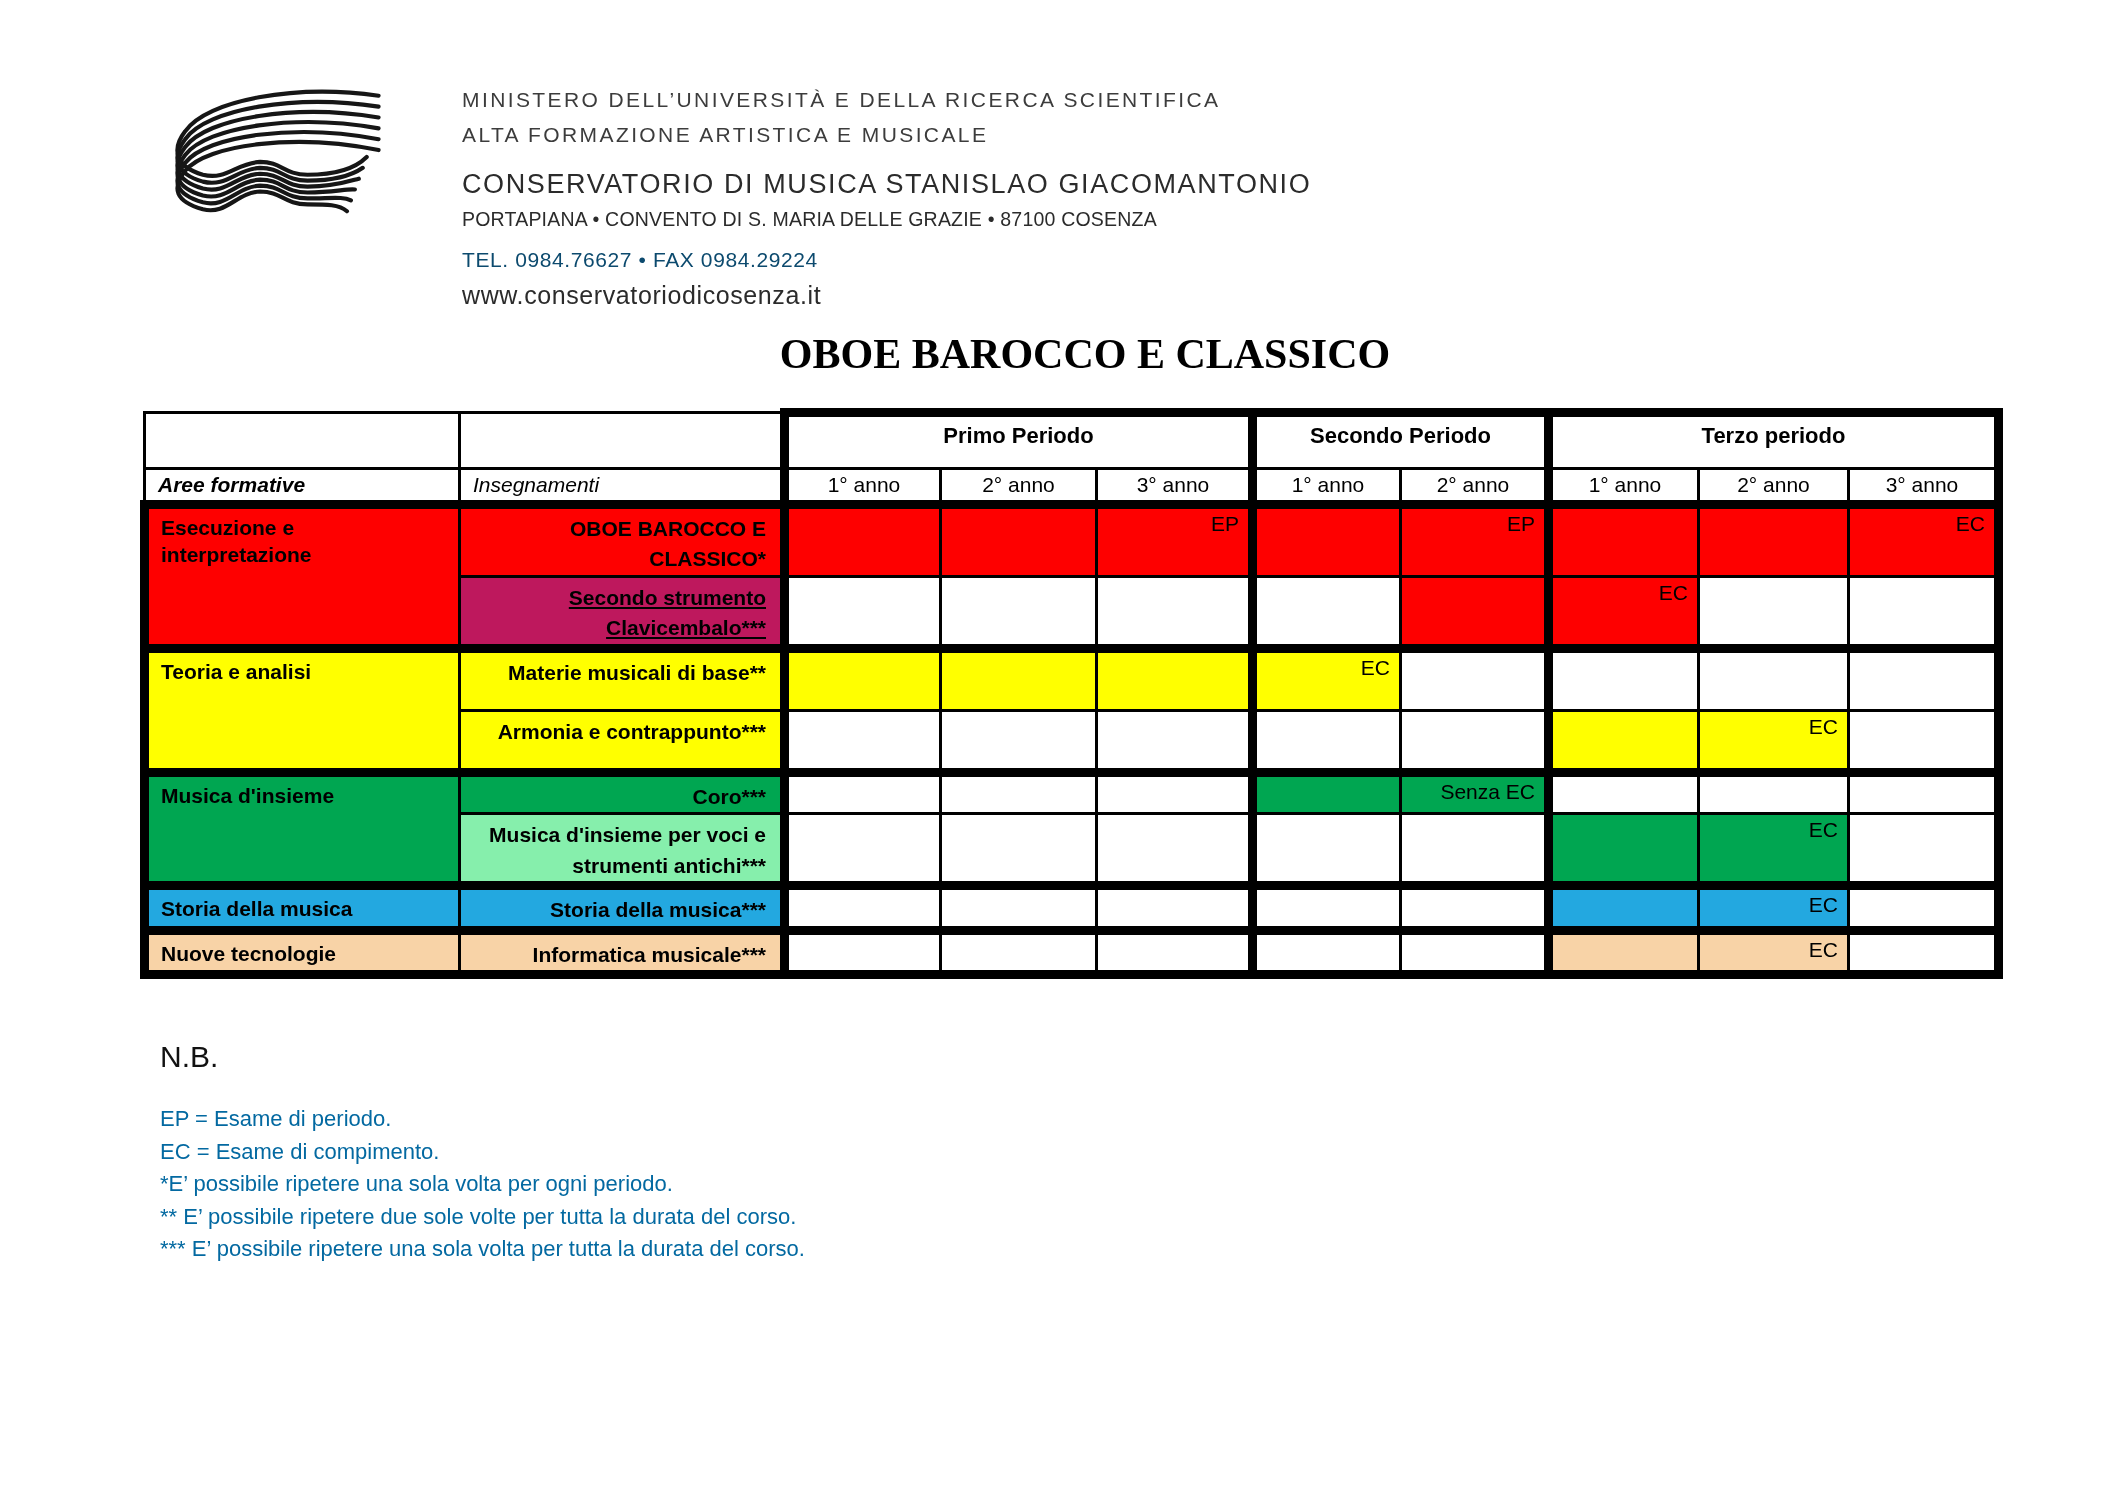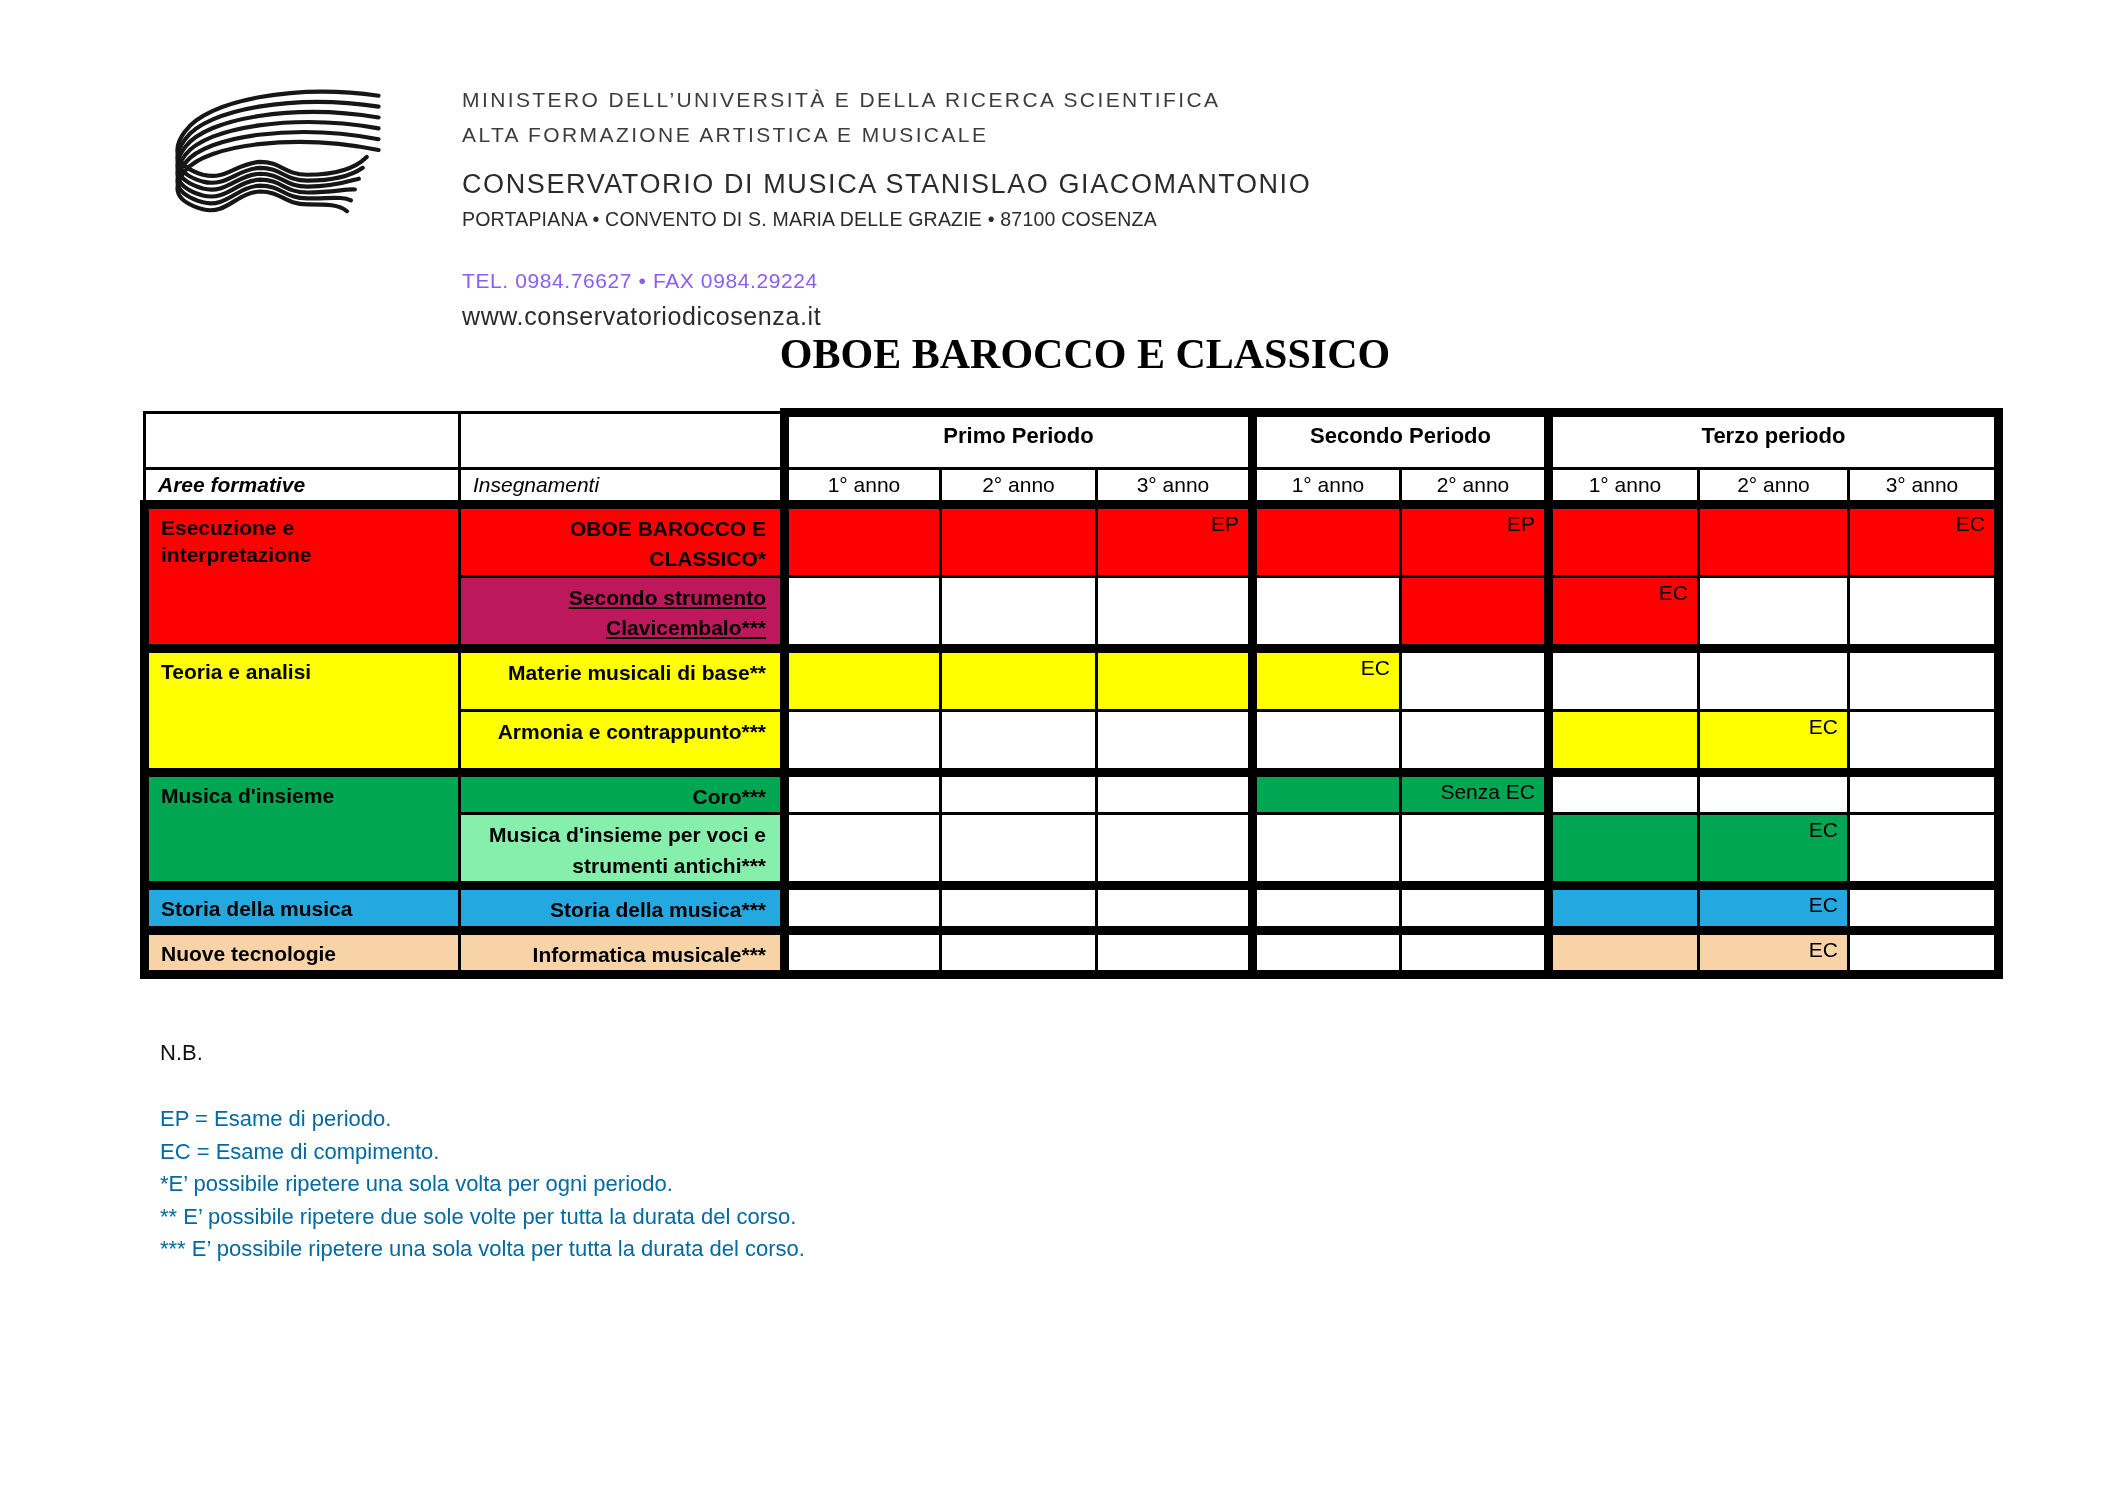--- a/index.html
+++ b/index.html
@@ -6,21 +6,21 @@
   #page{position:relative;width:2105px;height:1489px;background:#ffffff;overflow:hidden;
         font-family:"Liberation Sans",sans-serif;color:#000;}
 
   
   #logo{position:absolute;left:155px;top:80px;width:232px;height:148px;}
   #lh{position:absolute;left:462px;top:88px;}
   .lh1{font-size:21px;letter-spacing:2.4px;color:#3c3c3c;white-space:nowrap;}
   .lh2{font-size:21px;letter-spacing:2.4px;color:#3c3c3c;margin-top:11px;white-space:nowrap;}
   .lh3{font-size:27px;letter-spacing:1.6px;color:#2b2b2b;margin-top:22px;white-space:nowrap;text-align:right;}
   .lh4{font-size:21px;letter-spacing:0.2px;color:#2b2b2b;margin-top:7px;white-space:nowrap;transform:scaleX(.93);transform-origin:left;}
-  .lh5{font-size:21px;letter-spacing:0.6px;color:#8b5cf6;margin-top:38px;white-space:nowrap;}
+  .lh5{font-size:21px;letter-spacing:0.6px;color:#0c4a6e;margin-top:17px;white-space:nowrap;}
   .lh6{font-size:25px;letter-spacing:0.6px;color:#2b2b2b;margin-top:9px;white-space:nowrap;}
 
   
   #title{position:absolute;left:140px;top:330px;width:1890px;text-align:center;
          font-family:"Liberation Serif",serif;font-weight:bold;font-size:42px;color:#000;}
 
   
   #tblwrap{position:absolute;left:140px;top:408px;}
   table{border-collapse:collapse;table-layout:fixed;}
   td{border:3px solid #000;overflow:hidden;}
@@ -34,21 +34,21 @@
   .period{font-weight:bold;font-size:22px;text-align:center;vertical-align:middle;padding-bottom:14px;}
   .anno{font-size:21px;text-align:center;vertical-align:middle;}
   .colhead{font-style:italic;font-size:21px;vertical-align:middle;padding:0 0 0 12px;}
   .colhead.b{font-weight:bold;}
   .c{vertical-align:top;text-align:right;padding:3px 9px 0 0;font-size:21px;}
 
   .rh-p{height:56px;} .rh-a{height:36px;}
   .rh-big{height:62px;} .rh-coro{height:37px;} .rh-sm{height:31px;}
 
   
-  #nb{position:absolute;left:160px;top:1040px;font-size:22px;color:#111;}
+  #nb{position:absolute;left:160px;top:1040px;font-size:30px;color:#111;}
   #notes{position:absolute;left:160px;top:1103px;font-size:22px;line-height:32.5px;color:#0369a1;}
 </style>
 </head>
 <body>
 
 <div id="page">
 
   <svg id="logo" viewBox="0 0 230 150">
     <g fill="none" stroke="#161616" stroke-width="4.2" stroke-linecap="round">
       <path d="M 224 16 C 140 4, 50 20, 28 52 C 14 70, 18 88, 46 96 C 70 102, 80 84, 104 83 C 126 83, 128 96, 152 96 C 182 96, 200 90, 212 78"></path>

